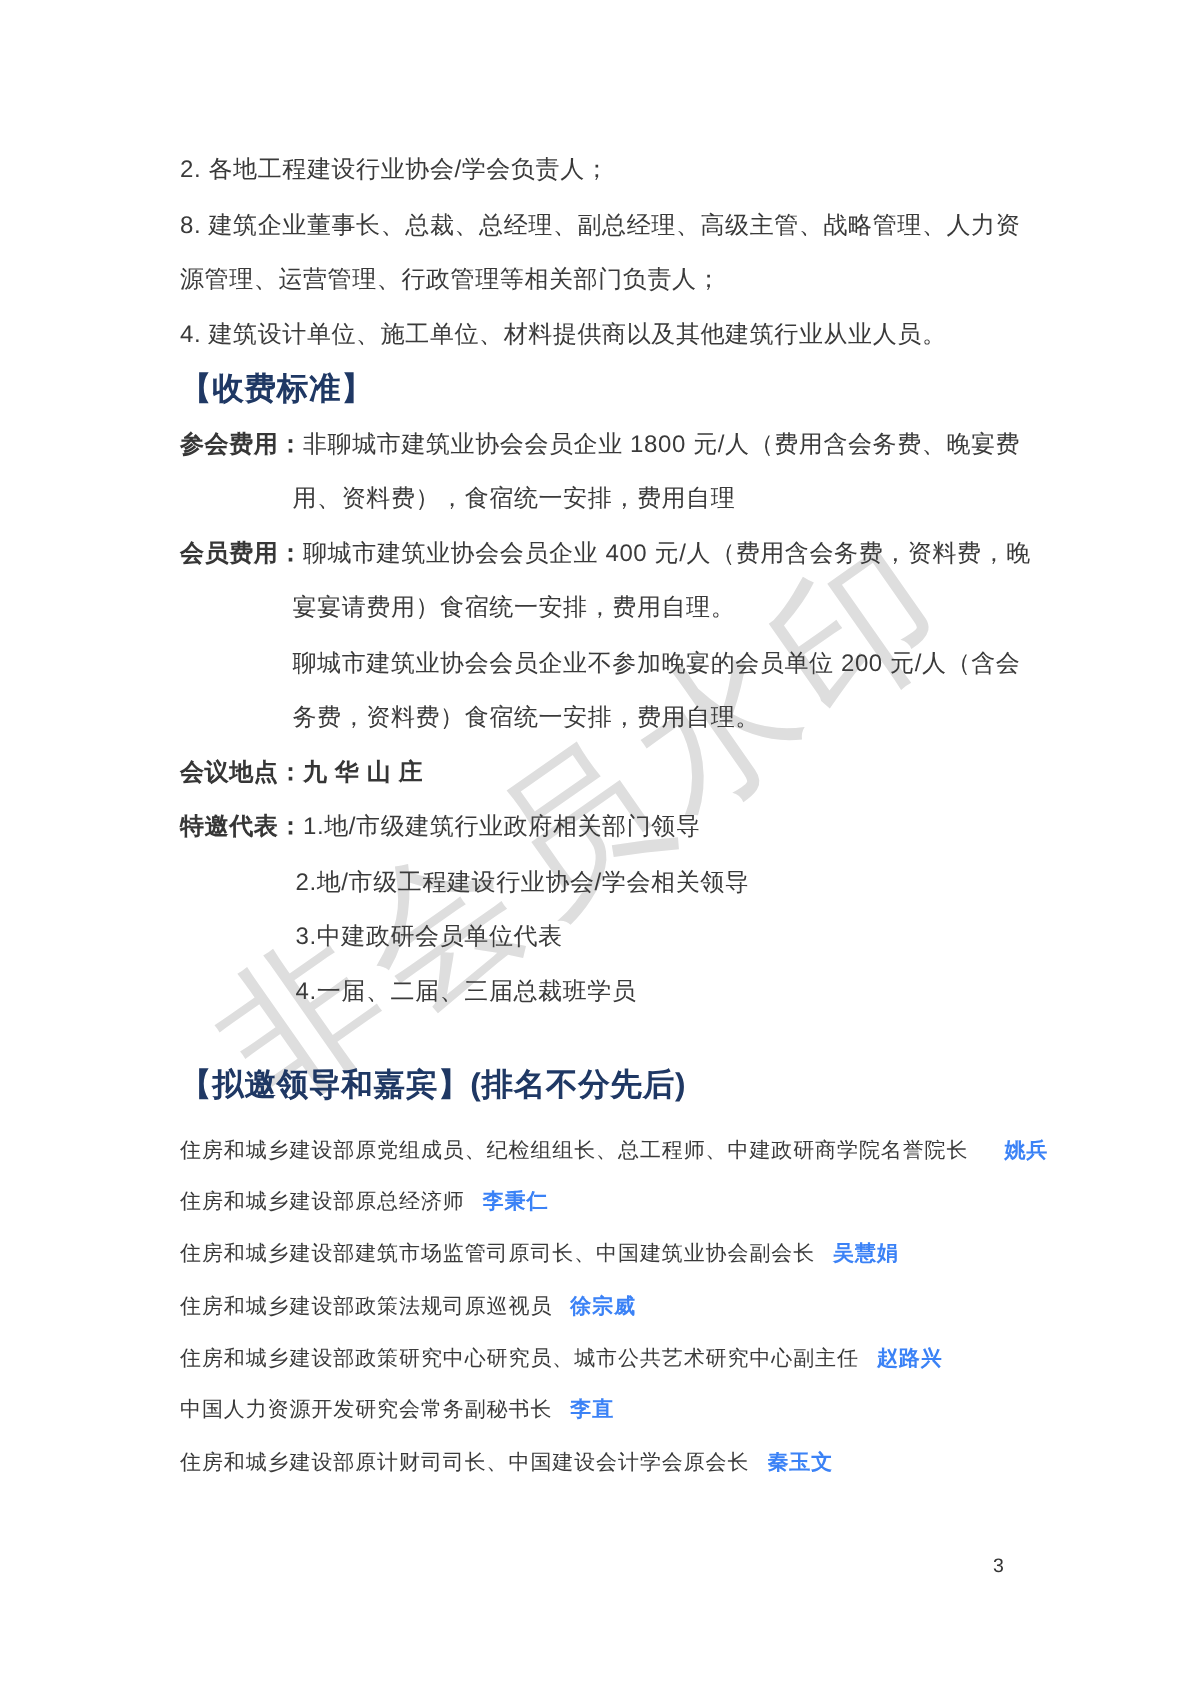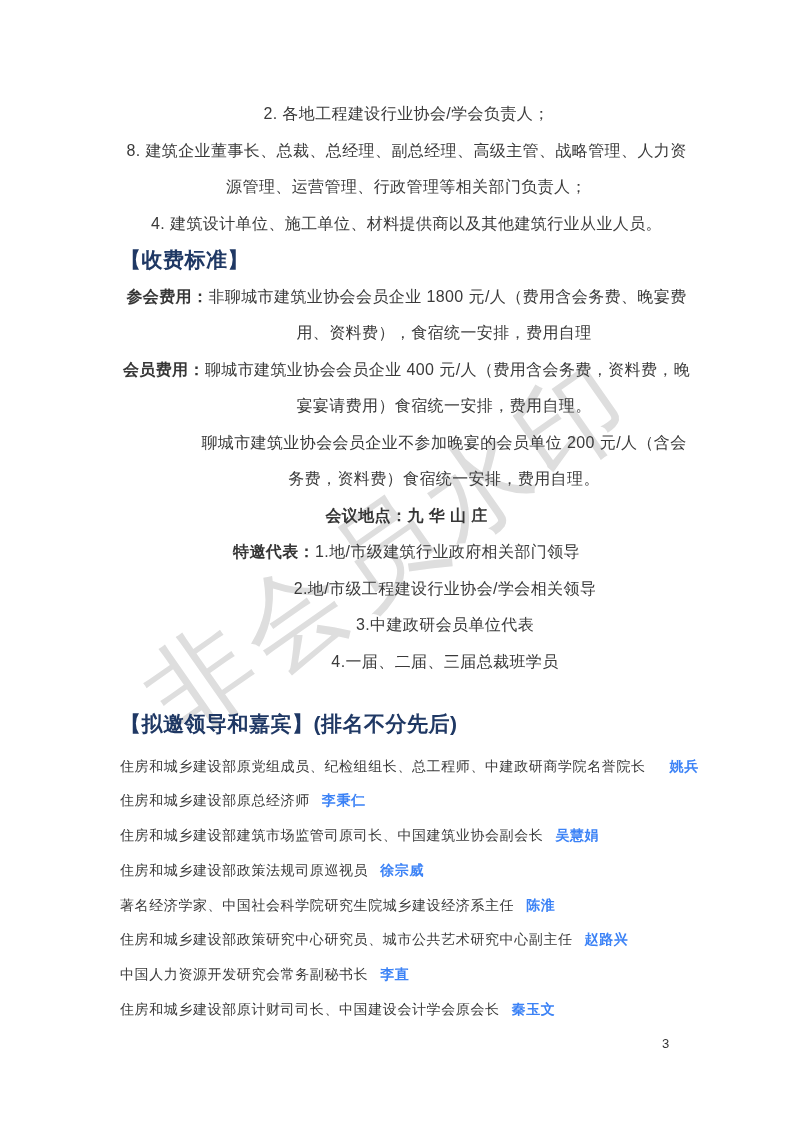--- a/index.html
+++ b/index.html
@@ -31,21 +31,20 @@
   .content {
     position: relative;
     z-index: 1;
     padding: 96px 100px 0 120px;
   }
   .ln {
     font-size: 16px;
     line-height: 36.5px;
     letter-spacing: 0.4px;
     white-space: nowrap;
-    text-align: center;
   }
   .indent  { padding-left: 75px; }
   .indent2 { padding-left: 77px; }
   .lbl { font-weight: bold; color: #363636; }
   .bold { font-weight: bold; color: #363636; }
   .heading {
     margin: 0;
     font-size: 21px;
     line-height: 36.5px;
     font-weight: bold;
@@ -108,21 +107,20 @@
     <div class="ln indent2">3.中建政研会员单位代表</div>
     <div class="ln indent2">4.一届、二届、三届总裁班学员</div>
 
     <h2 class="heading guests-heading">【拟邀领导和嘉宾】(排名不分先后)</h2>
 
     <div class="guest-list">
       <div class="guest"><span>住房和城乡建设部原党组成员、纪检组组长、总工程师、中建政研商学院名誉院长</span><span class="name">姚兵</span></div>
       <div class="guest"><span>住房和城乡建设部原总经济师</span><span class="name">李秉仁</span></div>
       <div class="guest"><span>住房和城乡建设部建筑市场监管司原司长、中国建筑业协会副会长</span><span class="name">吴慧娟</span></div>
       <div class="guest"><span>住房和城乡建设部政策法规司原巡视员</span><span class="name">徐宗威</span></div>
-      <div class="guest"><span>著名经济学家、中国社会科学院研究生院城乡建设经济系主任</span><span class="name">陈淮</span></div>
       <div class="guest"><span>住房和城乡建设部政策研究中心研究员、城市公共艺术研究中心副主任</span><span class="name">赵路兴</span></div>
       <div class="guest"><span>中国人力资源开发研究会常务副秘书长</span><span class="name">李直</span></div>
       <div class="guest"><span>住房和城乡建设部原计财司司长、中国建设会计学会原会长</span><span class="name">秦玉文</span></div>
     </div>
 
   </div>
 
   <div class="page-number">3</div>
 
 </div>

